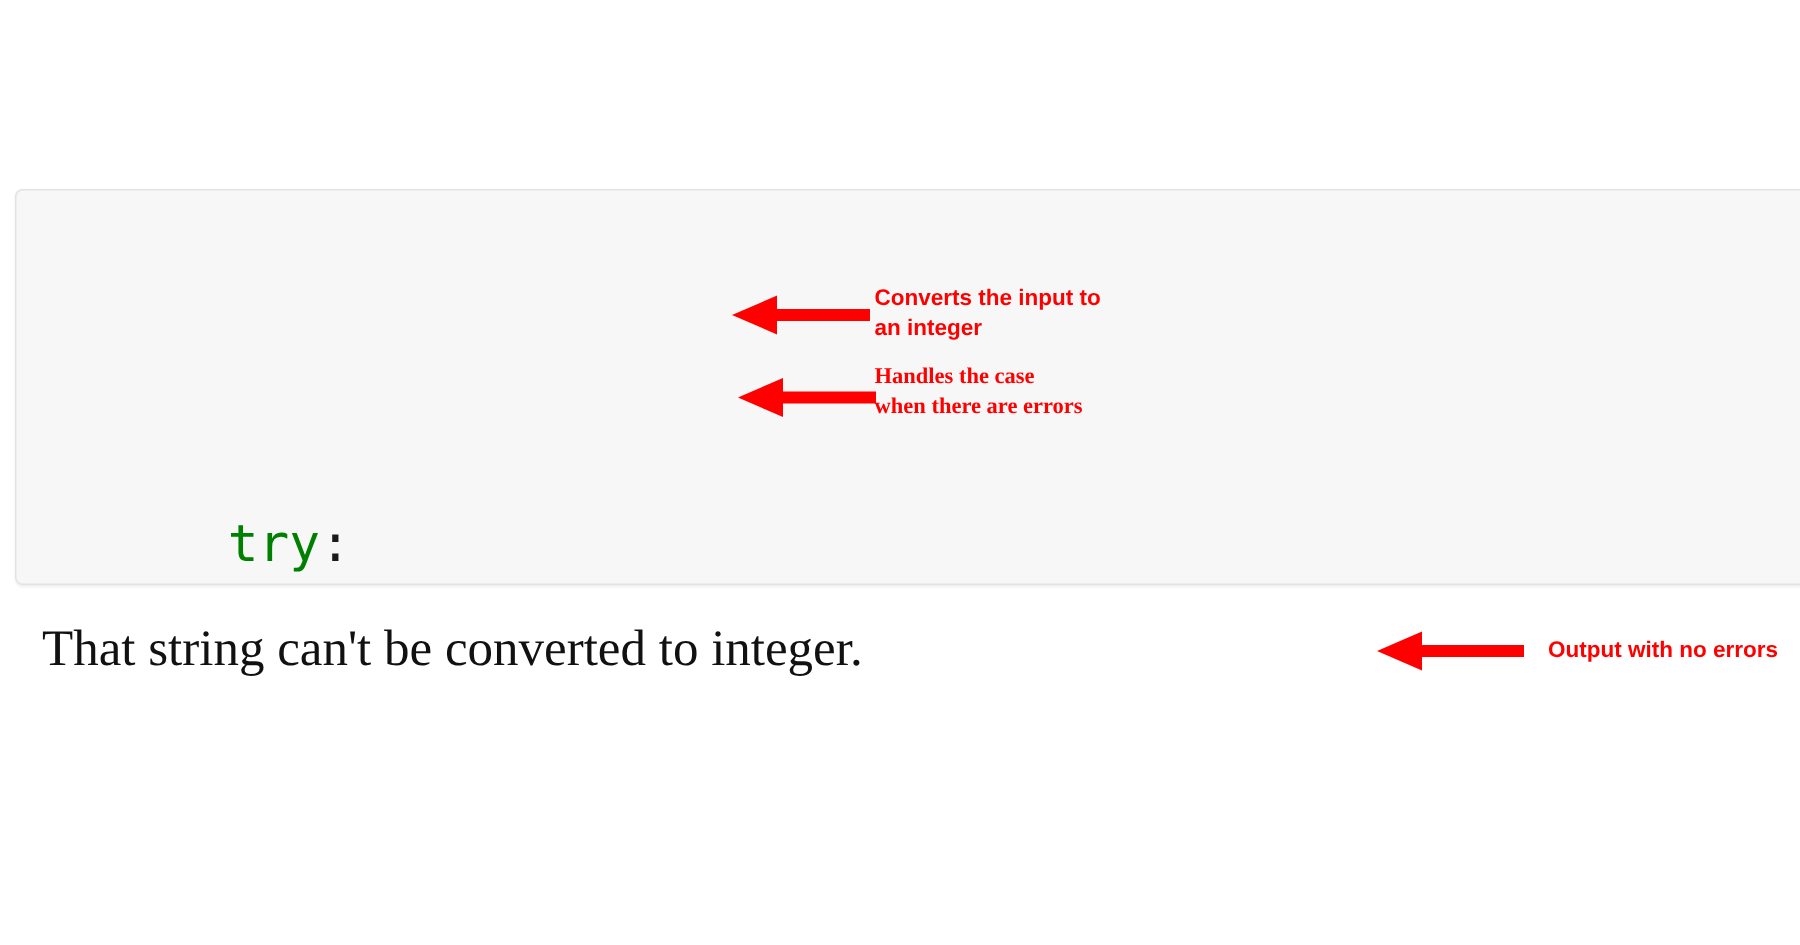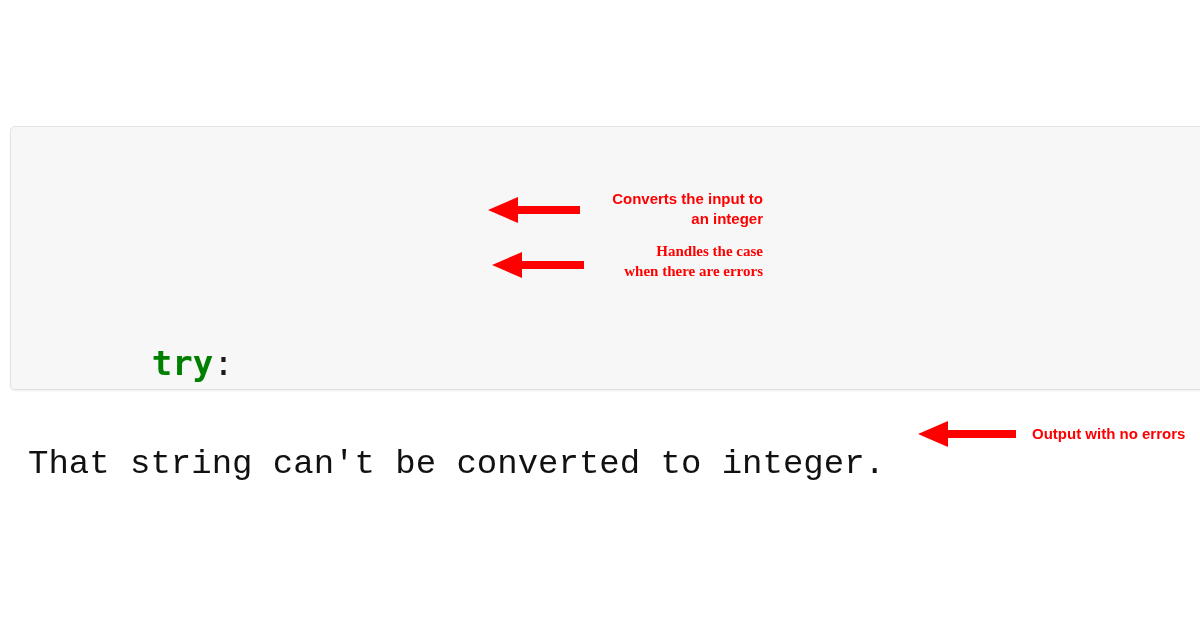--- a/index.html
+++ b/index.html
@@ -37,45 +37,44 @@
     left: 18px;
     top: 16px;
     font-family: "DejaVu Sans Mono", "Liberation Mono", monospace;
     font-size: 34px;
     line-height: 49px;
     white-space: pre;
     color: #1a1a1a;
   }
   .code-line { white-space: pre; }
 
-  .tok-kw      { color: #008000; font-weight: bold; }
+  .tok-kw      { color: #008000; font-weight: normal; }
   .tok-punct   { color: #1a1a1a; }
 
   
   #output-line {
     position: absolute;
     left: 28px;
     top: 411px;
-    font-family: Liberation Mono, monospace;
+    font-family: Liberation Serif, serif;
     font-size: 34px;
     line-height: 44px;
     color: #111111;
     white-space: pre;
-    margin-top: 31px;
   }
 
   
   .annotation {
     position: absolute;
     color: #ff0000;
     font-family: "Liberation Sans", sans-serif;
     font-weight: bold;
     font-size: 15px;
     line-height: 20px;
-    text-align: right;
+    text-align: left;
     white-space: pre-line;
   }
   .annotation.left-aligned { text-align: left; }
 
   .arrow {
     position: absolute;
     display: block;
   }
 </style>
 </head>

